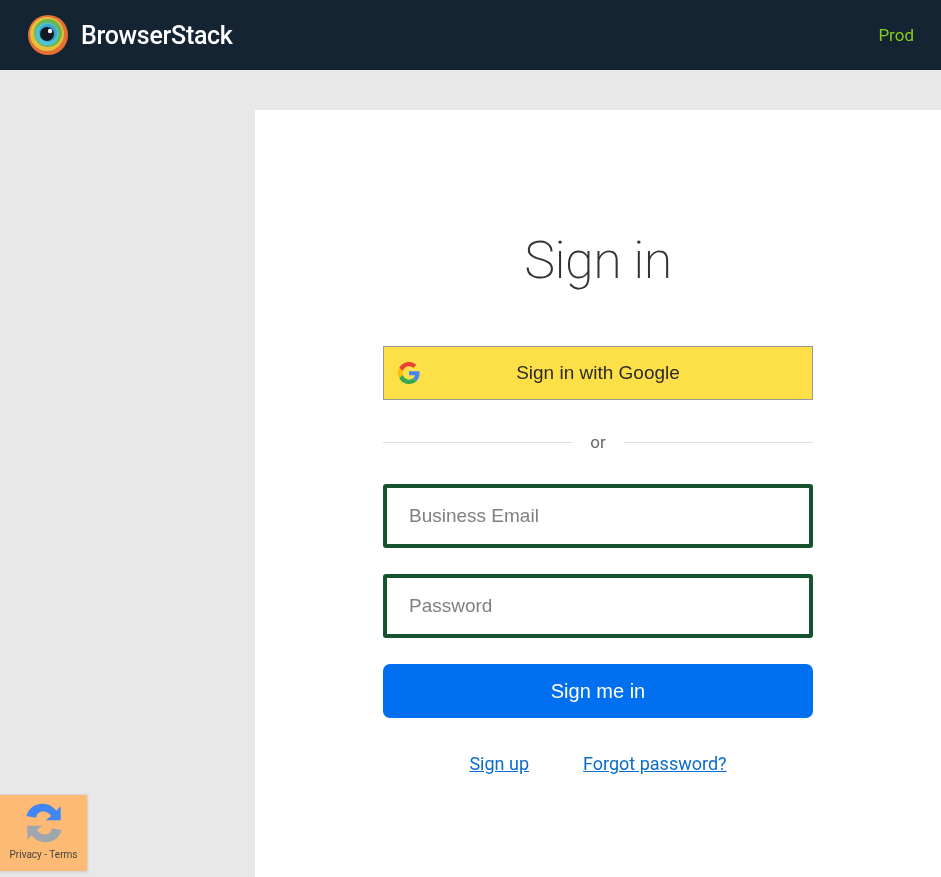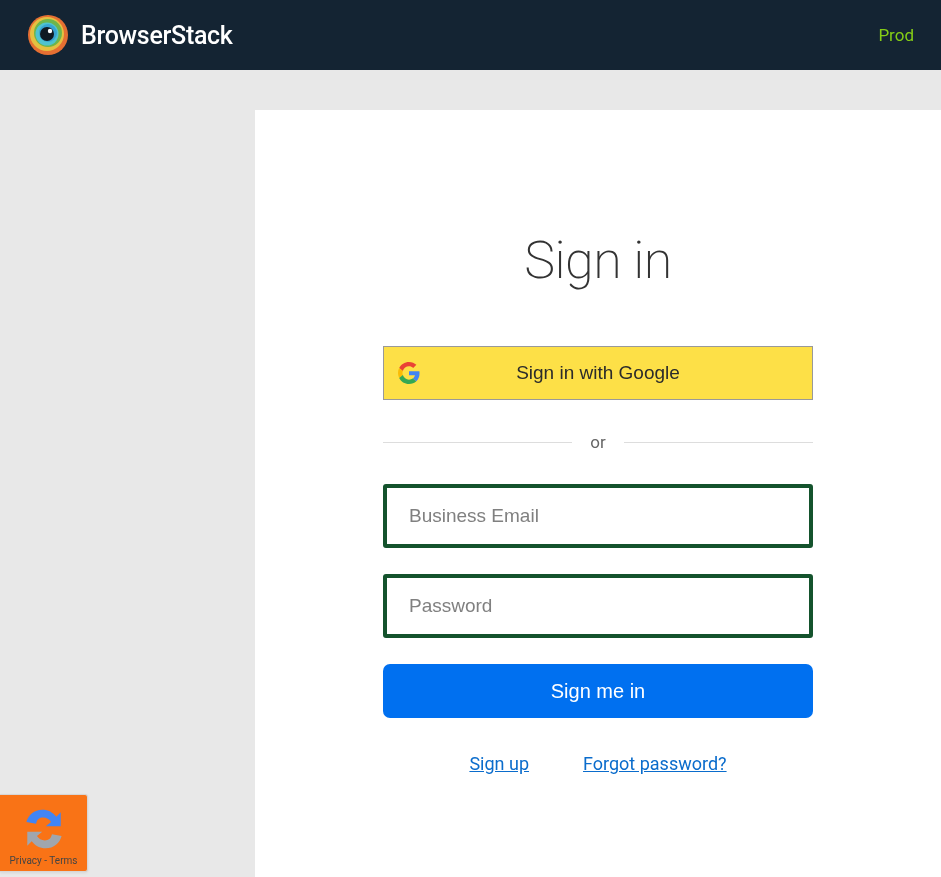--- a/index.html
+++ b/index.html
@@ -142,29 +142,28 @@
       text-decoration: underline;
       font-size: 18px;
       cursor: pointer;
     }
     .recaptcha {
       position: absolute;
       bottom: 5px;
       left: 0;
       width: 88px;
       height: 78px;
-      background: #f97316;
+      background: #fdba74;
       border: 1px solid #d6d6d6;
       border-left: none;
       border-radius: 0 3px 3px 0;
       box-shadow: 0 1px 3px rgba(0,0,0,0.08);
       display: flex;
       flex-direction: column;
       align-items: center;
-      justify-content: center;
       gap: 0;
       padding-top: 6px;
     }
     .recaptcha-icon {
       width: 44px;
       height: 44px;
     }
     .recaptcha-text {
       font-size: 10px;
       color: #444;

